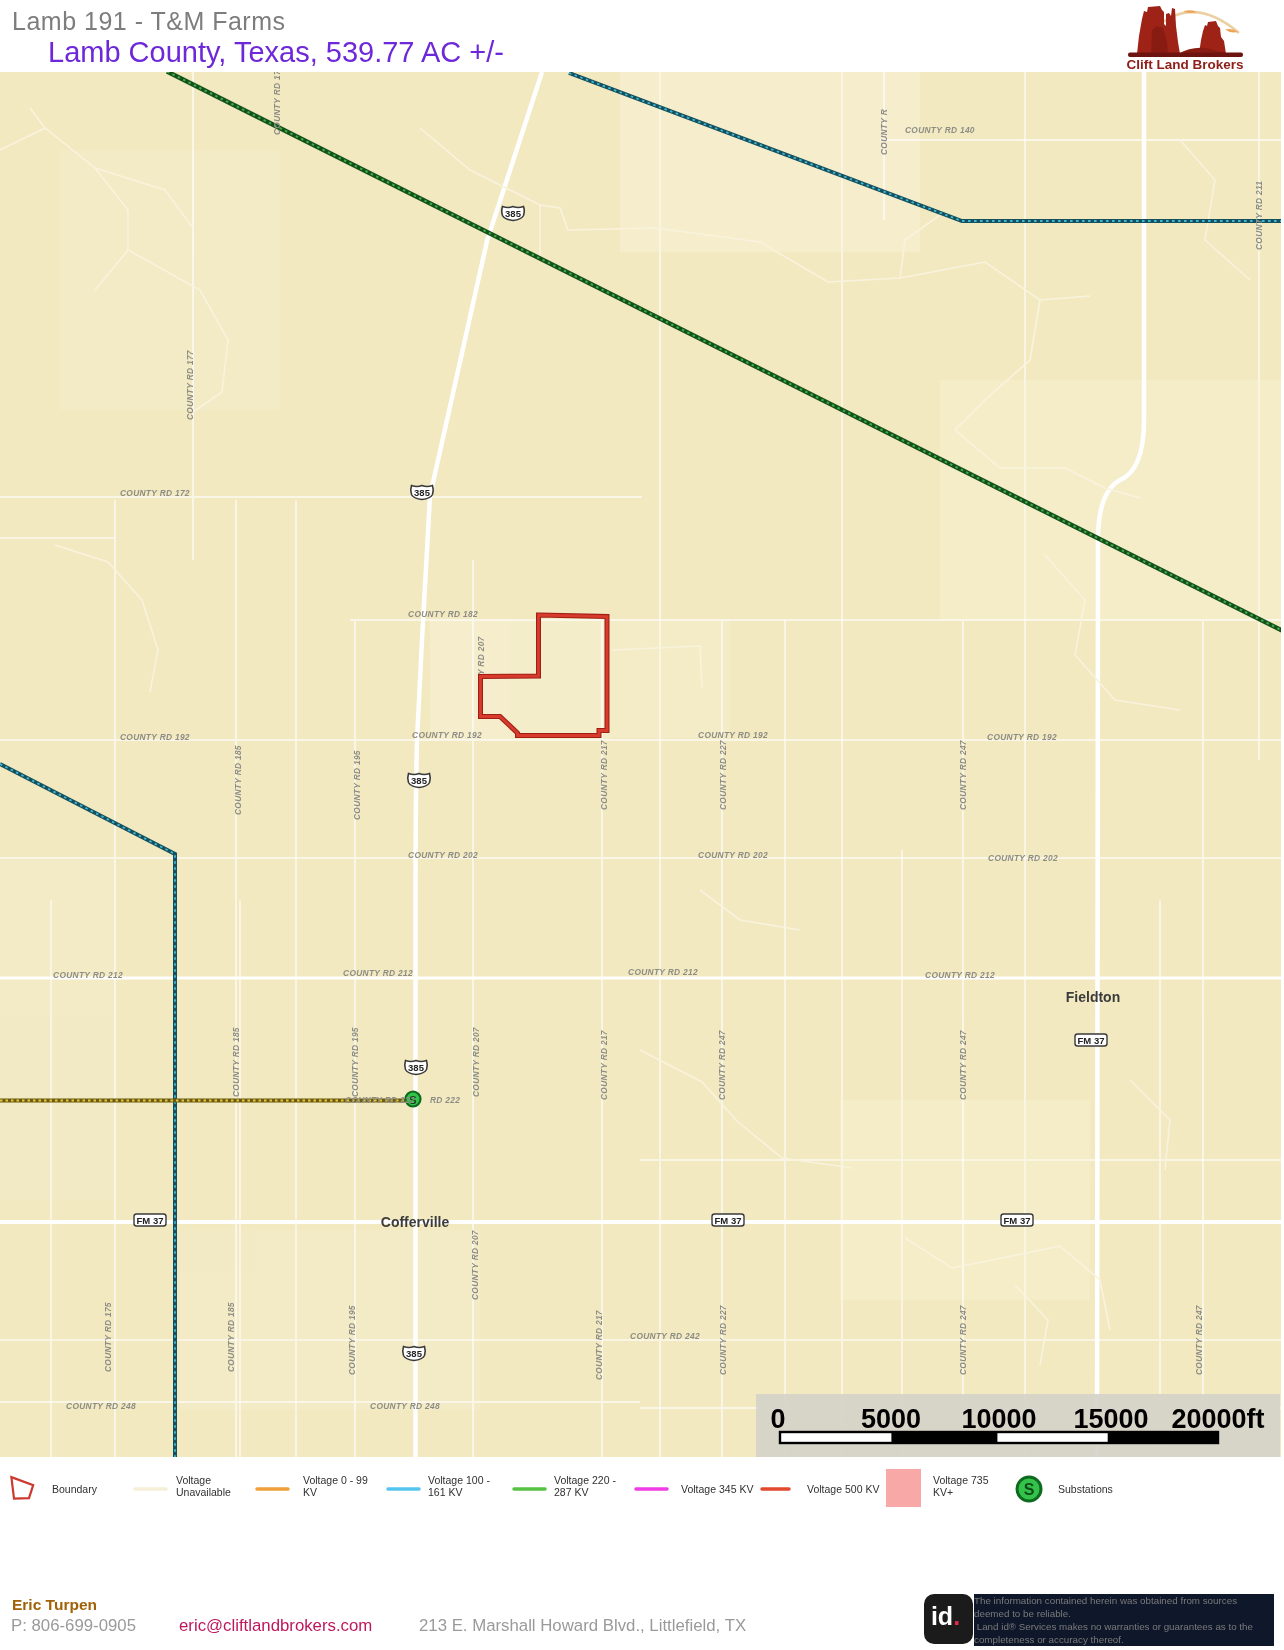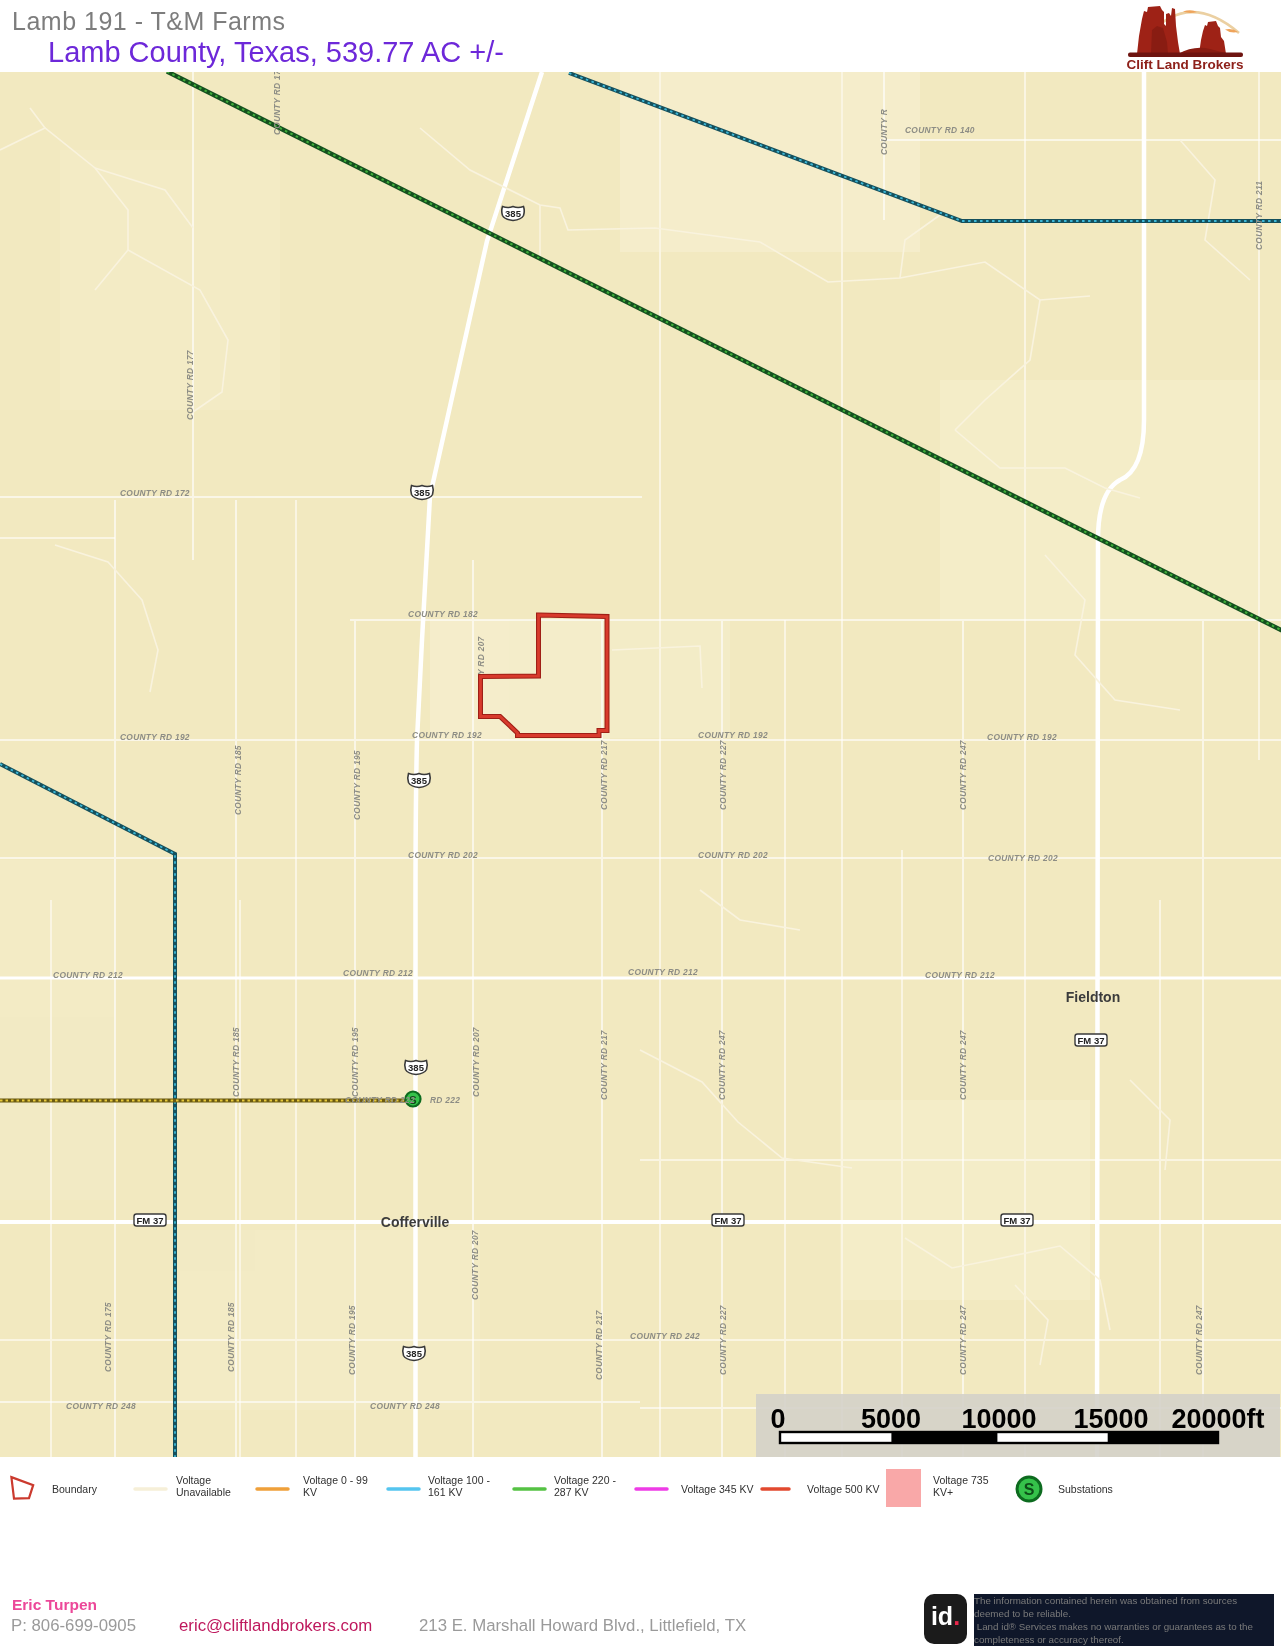--- a/index.html
+++ b/index.html
@@ -281,25 +281,25 @@
       <text x="554" y="31">287 KV</text>
       <text x="681" y="28">Voltage 345 KV</text>
       <text x="807" y="28">Voltage 500 KV</text>
       <text x="933" y="19">Voltage  735</text>
       <text x="933" y="31">KV+</text>
       <text x="1058" y="28">Substations</text>
     </g>
   </svg>
 </div>
 
-<div class="abs" style="left:12px;top:1596px;font-size:15.5px;font-weight:bold;color:#ec4899;">Eric Turpen</div>
+<div class="abs" style="left:12px;top:1596px;font-size:15.5px;font-weight:bold;color:#a16207;">Eric Turpen</div>
 
 <div class="abs" style="left:11px;top:1616px;font-size:16.8px;color:#9a9a9a;">P: 806-699-0905</div>
 
 <div class="abs" style="left:179px;top:1616px;font-size:16.8px;color:#be185d;">eric@cliftlandbrokers.com</div>
 
 <div class="abs" style="left:419px;top:1616px;font-size:16.8px;color:#9a9a9a;text-align:right;">213 E. Marshall Howard Blvd., Littlefield, TX</div>
 
-<div class="abs" style="left:924px;top:1594px;width:43px;height:50px;background:#1b1b1b;border-radius:10px;">
+<div class="abs" style="left:924px;top:1594px;width:43px;height:50px;background:#1b1b1b;border-radius:10px;padding-left:6px;">
   <div class="abs" style="left:0;top:8px;width:43px;text-align:center;font-size:25px;font-weight:bold;color:#ffffff;">id<span style="color:#e8274b;">.</span></div>
 </div>
 
 <div class="abs" style="left:974px;top:1594px;width:300px;font-size:9.8px;line-height:13px;color:#7a7a7a;background:#0f172a;">The information contained herein was obtained from sources deemed to be reliable.<br>&nbsp;Land id® Services makes no warranties or guarantees as to the completeness or accuracy thereof.</div>
 
 </body></html>

